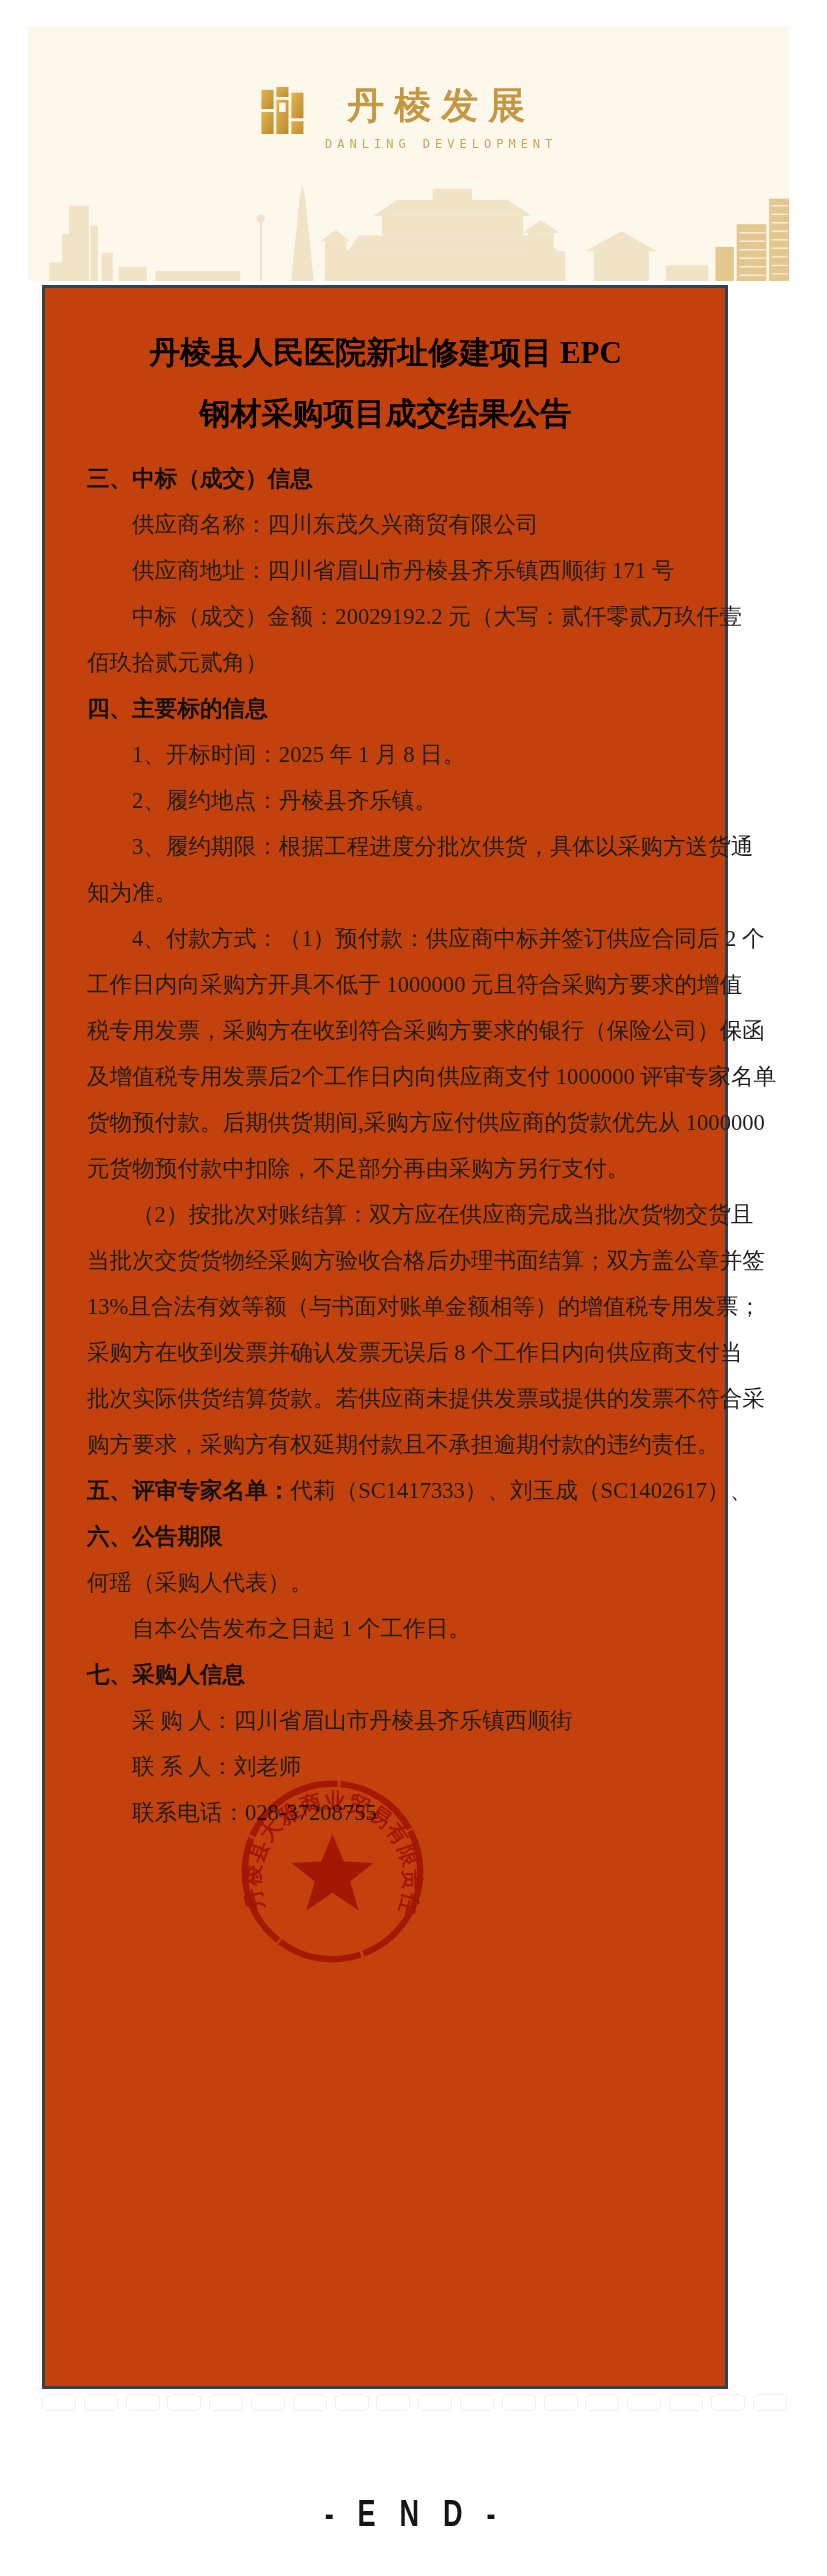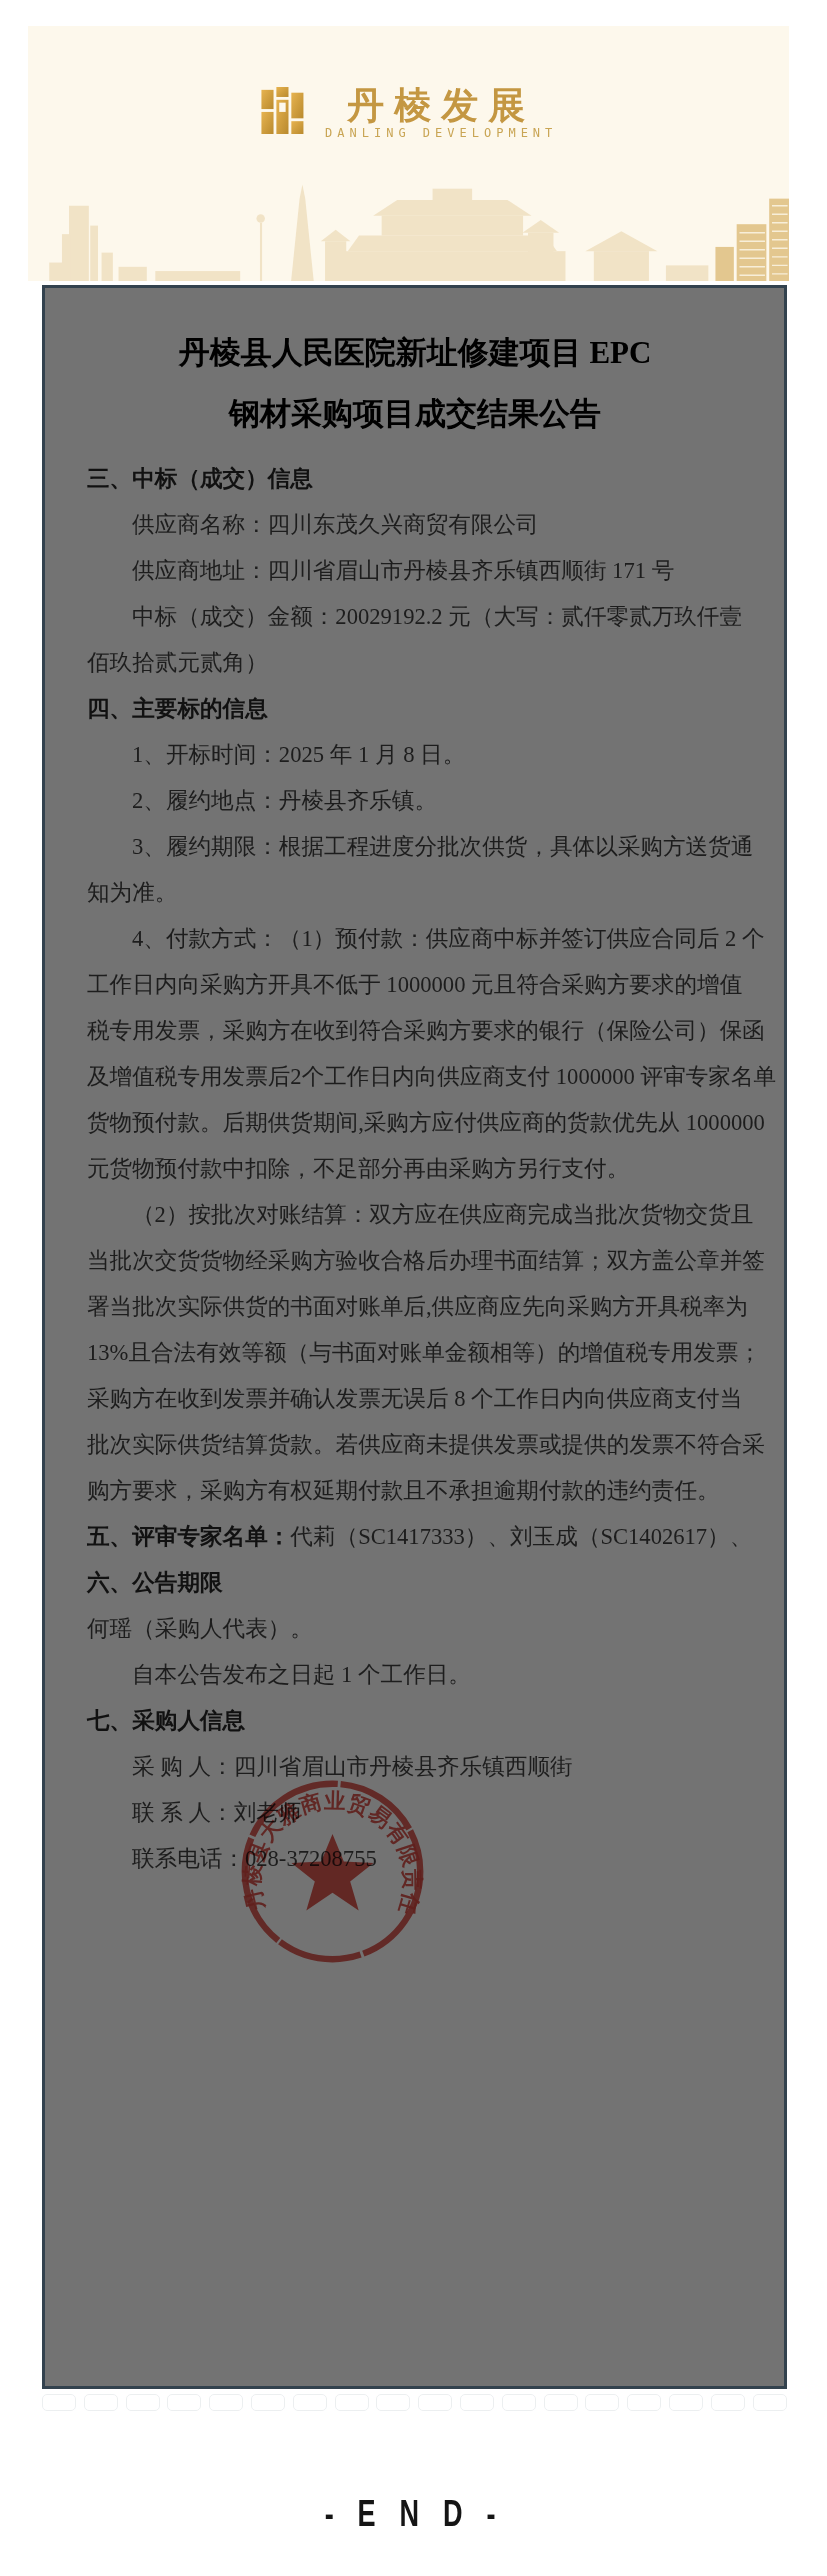--- a/index.html
+++ b/index.html
@@ -5,26 +5,26 @@
   html,body{margin:0;padding:0;background:#ffffff;}
   body{font-family:"Liberation Serif","DejaVu Serif",serif;color:#1d1d1d;}
   .page{position:relative;width:828px;height:2576px;background:#ffffff;overflow:hidden;}
 
   
   .header-band{position:absolute;left:28px;top:25.5px;width:761px;height:255px;background:#fdf8ec;}
   .logo-row{position:absolute;left:0;top:59px;width:100%;display:flex;justify-content:center;align-items:flex-start;gap:18.4px;}
   .logo-mark{width:47px;height:47px;margin-top:2.8px;}
   .logo-textcol{display:flex;flex-direction:column;align-items:center;justify-content:center;}
   .logo-cn{font-size:37px;font-weight:700;color:#c49742;letter-spacing:10px;line-height:41px;font-family:"Liberation Serif","DejaVu Serif",serif;}
-  .logo-en{font-size:12px;color:#c9a554;letter-spacing:5px;margin-top:0;font-family:"DejaVu Sans Mono","Liberation Mono",monospace;}
+  .logo-en{font-size:12px;color:#c9a554;letter-spacing:5px;margin-top:11px;font-family:"DejaVu Sans Mono","Liberation Mono",monospace;}
   .skyline{position:absolute;left:0;bottom:0;width:100%;height:98px;}
 
   
-  .card{position:absolute;left:42px;top:285px;width:745px;height:2104px;box-sizing:border-box;
-        background:#737373;border:3.5px solid #33424e;}
+  .card{position:absolute;left:42px;top:285px;width:686px;height:2104px;box-sizing:border-box;
+        background:#c2410c;border:3.5px solid #33424e;}
   .card-inner{padding:34px 41px 0 42px;}
   .doc-title{width:100%;text-align:center;font-size:31px;line-height:61px;font-weight:700;color:#000;
              font-family:"Liberation Serif","DejaVu Serif",serif;}
   .doc-body{margin-top:12px;}
   .doc-line{height:46px;line-height:46px;font-size:22.6px;white-space:nowrap;color:#1d1d1d;}
   .doc-line .hl{font-weight:700;font-family:"Liberation Sans","DejaVu Sans",sans-serif;color:#111;}
   .doc-line.indent{padding-left:45px;}
 
   
   .stamp{position:absolute;left:237px;top:1776px;width:191px;height:191px;mix-blend-mode:multiply;opacity:.92;}
@@ -127,21 +127,20 @@
           <div class="doc-line indent">3、履约期限：根据工程进度分批次供货，具体以采购方送货通</div>
           <div class="doc-line">知为准。</div>
           <div class="doc-line indent">4、付款方式：（1）预付款：供应商中标并签订供应合同后 2 个</div>
           <div class="doc-line">工作日内向采购方开具不低于 1000000 元且符合采购方要求的增值</div>
           <div class="doc-line">税专用发票，采购方在收到符合采购方要求的银行（保险公司）保函</div>
           <div class="doc-line">及增值税专用发票后2个工作日内向供应商支付 1000000 评审专家名单</div>
           <div class="doc-line">货物预付款。后期供货期间,采购方应付供应商的货款优先从 1000000</div>
           <div class="doc-line">元货物预付款中扣除，不足部分再由采购方另行支付。</div>
           <div class="doc-line indent">（2）按批次对账结算：双方应在供应商完成当批次货物交货且</div>
           <div class="doc-line">当批次交货货物经采购方验收合格后办理书面结算；双方盖公章并签</div>
-          <div class="doc-line">署当批次实际供货的书面对账单后,供应商应先向采购方开具税率为</div>
           <div class="doc-line">13%且合法有效等额（与书面对账单金额相等）的增值税专用发票；</div>
           <div class="doc-line">采购方在收到发票并确认发票无误后 8 个工作日内向供应商支付当</div>
           <div class="doc-line">批次实际供货结算货款。若供应商未提供发票或提供的发票不符合采</div>
           <div class="doc-line">购方要求，采购方有权延期付款且不承担逾期付款的违约责任。</div>
           <div class="doc-line"><span class="hl">五、评审专家名单：</span>代莉（SC1417333）、刘玉成（SC1402617）、</div>
           <div class="doc-line"><span class="hl">六、公告期限</span></div>
           <div class="doc-line">何瑶（采购人代表）。</div>
           <div class="doc-line indent">自本公告发布之日起 1 个工作日。</div>
           <div class="doc-line"><span class="hl">七、采购人信息</span></div>
           <div class="doc-line indent">采 购 人：四川省眉山市丹棱县齐乐镇西顺街</div>

